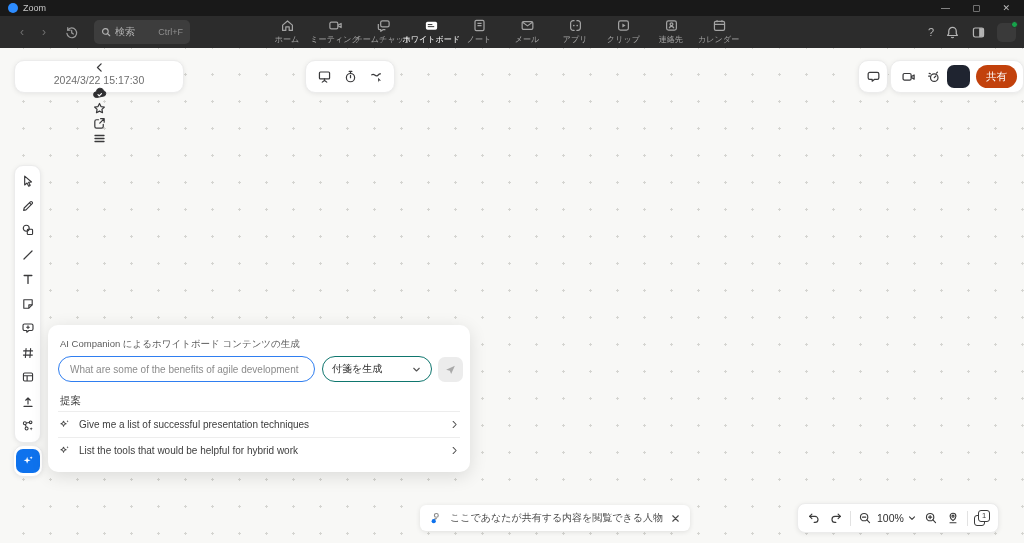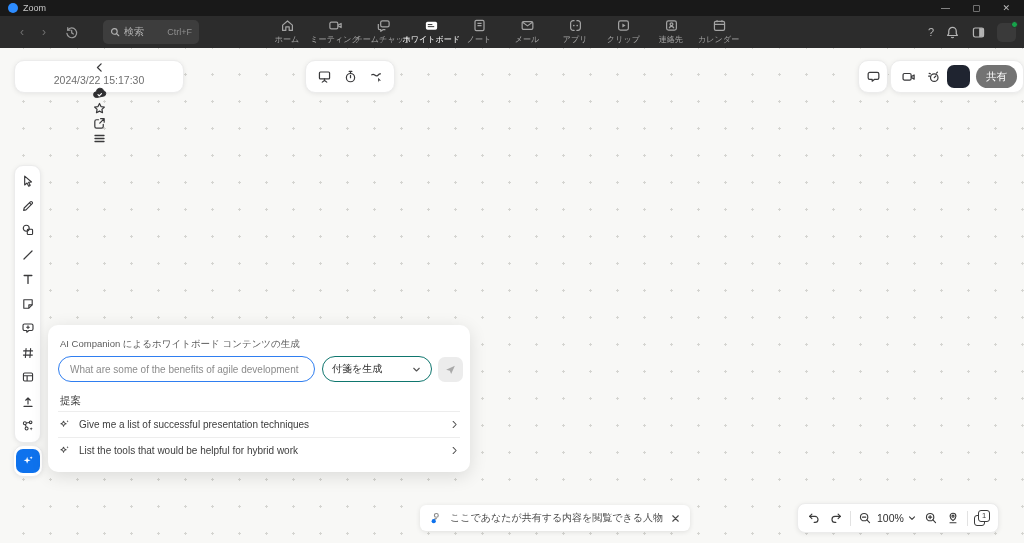--- a/index.html
+++ b/index.html
@@ -16,21 +16,21 @@
   .tb-title { color:#c9c9c9; font-size:9px; }
   .tb-controls { margin-left:auto; display:flex; gap:22px; padding-right:6px; }
   .tb-btn { color:#bdbdbd; font-size:9px; line-height:16px; cursor:default; }
 
   
   .navbar { position:absolute; top:16px; left:0; right:0; height:32px;
     background:#2c2c2c; display:flex; align-items:center; z-index:40; }
   .nav-left { display:flex; align-items:center; gap:6px; padding-left:14px; }
   .nav-arrow { color:#6f6f6f; font-size:12px; width:16px; text-align:center; }
   .nav-history { color:#9a9a9a; margin-left:6px; display:flex; }
-  .searchbox { margin-left:18px; width:96px; height:20px; background:#3d3d3d;
+  .searchbox { margin-left:9px; width:96px; height:20px; background:#3d3d3d;
     border-radius:5px; display:flex; align-items:center; padding:12px 7px; gap:4px; }
   .searchbox .ph { color:#b3b3b3; font-size:10px; }
   .searchbox .sc { color:#8f8f8f; font-size:9px; margin-left:auto; }
   .tabs { position:absolute; left:263px; top:0; height:32px; display:flex; }
   .tab { width:48px; display:flex; flex-direction:column; align-items:center;
     justify-content:center; gap:1px; color:#a4a4a4; cursor:pointer; }
   .tab .tab-label { font-size:8.5px; white-space:nowrap; transform:scale(.95); }
   .tab.active { color:#ffffff; }
   .nav-right { position:absolute; right:8px; top:0; height:32px; display:flex;
     align-items:center; gap:11px; }
@@ -56,21 +56,21 @@
   
   .board-pill { left:14px; top:12px; height:33px; padding:0 8px;flex-direction:column; }
   .board-title { width:152px; text-align:center; color:#6e6e6e; font-size:10.5px;
     white-space:nowrap; }
   .present-pill { left:305px; top:12px; height:33px; padding:0 5px; }
 
   
   .chat-pill { left:858px; top:12px; height:33px; width:30px; justify-content:center; }
   .right-pill { left:890px; top:12px; height:33px; padding:0 6px; gap:3px; }
   .mini-avatar { width:23px; height:23px; border-radius:7px; background:#1f2430; }
-  .share-btn { height:23px; padding:0 10px; margin-left:3px; background:#737373;
+  .share-btn { height:23px; padding:0 10px; margin-left:3px; background:#c2410c;
     color:#fff; font-size:10.5px; border:none; border-radius:12px; display:flex;
     align-items:center; cursor:pointer; }
 
   
   .tools-pill { left:14px; top:117px; width:27px; flex-direction:column;
     padding:3px 0; border-radius:9px; }
   .tool { width:27px; height:24.5px; display:flex; align-items:center;
     justify-content:center; color:#39393b; cursor:pointer; }
   .ai-pill { left:13px; top:397px; width:30px; height:32px; justify-content:center;
     border-radius:10px; }

